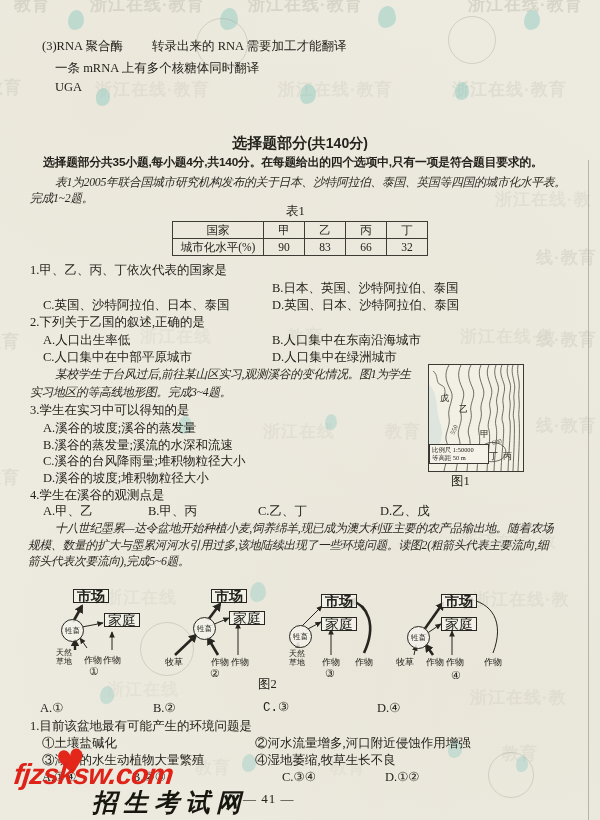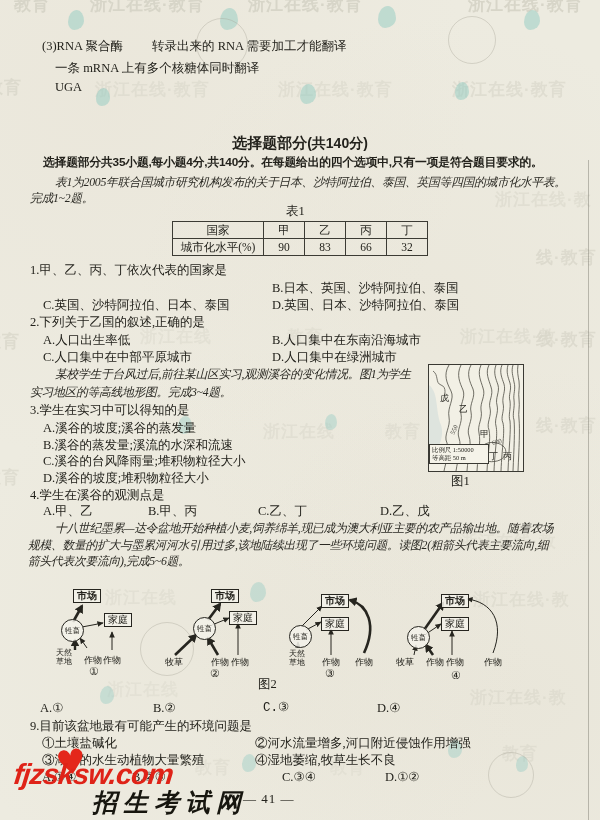--- a/index.html
+++ b/index.html
@@ -33,21 +33,21 @@
   table.t1{position:absolute;border-collapse:collapse;font-size:11.5px;font-family:"Liberation Serif",serif;}
   table.t1 td{border:1px solid #3c3b34;text-align:center;height:16px;padding:0 2px;}
   
   .map-wrap{position:absolute;left:428px;top:364px;width:94px;height:106px;border:1.2px solid #3a3933;background:#f2f0e5;}
   .maplab{position:absolute;font-size:9px;color:#2c2b25;}
   .ctext{position:absolute;font-size:6.5px;color:#44433c;}
   .legend{position:absolute;left:429px;top:444px;width:54px;border:1px solid #3a3933;background:#f5f3e9;
           font-size:6.4px;line-height:8px;padding:1px 2px;white-space:nowrap;}
   
   .nbox{position:absolute;border:1.4px solid #26251f;background:rgba(243,241,233,.88);
-        font-size:10px;line-height:12px;padding:0 3px;font-weight:bold;font-family:"Liberation Sans",sans-serif;white-space:nowrap;}
+        font-size:14px;line-height:12px;padding:0 3px;font-weight:bold;font-family:"Liberation Sans",sans-serif;white-space:nowrap;}
   .nbox.thin{border-width:1px;font-weight:normal;}
   .ncirc{position:absolute;width:21px;height:21px;border:1.2px solid #26251f;border-radius:50%;
          background:rgba(243,241,233,.88);font-size:7.5px;display:flex;align-items:center;justify-content:center;}
   .slab{position:absolute;font-size:9px;white-space:nowrap;}
   .stk{position:absolute;width:18px;font-size:8px;line-height:8.5px;word-break:break-all;text-align:center;white-space:normal;}
   .cnum{position:absolute;font-size:11px;}
   
   .redwm{position:absolute;left:14px;top:758px;font-size:29px;font-weight:bold;font-style:italic;
          font-family:"Liberation Sans",sans-serif;color:#df2318;letter-spacing:-1px;transform:skewX(-6deg);}
   .heart{position:absolute;left:56px;top:742px;font-size:34px;color:#e4271b;transform:rotate(-8deg);
@@ -278,21 +278,21 @@
   <span class="slab" style="left:484px;top:656px;">作物</span>
   <span class="cnum" style="left:451px;top:669px;">④</span>
 
   <span class="abs t" style="left:258px;top:677px;">图2</span>
 
   <span class="abs t" style="left:40px;top:701px;">A.①</span>
   <span class="abs t" style="left:153px;top:701px;">B.②</span>
   <span class="abs t" style="left:263px;top:701px;font-family:Liberation Mono, monospace;">C.③</span>
   <span class="abs t" style="left:377px;top:701px;">D.④</span>
 
-  <span class="abs t" style="left:30px;top:719px;">9.目前该盆地最有可能产生的环境问题是</span>
+  <span class="abs t" style="left:30px;top:719px;">1.目前该盆地最有可能产生的环境问题是</span>
   <span class="abs t" style="left:42px;top:736px;">①土壤盐碱化</span>
   <span class="abs t" style="left:42px;top:753px;">③湖中的水生动植物大量繁殖</span>
   <span class="abs t" style="left:255px;top:736px;">②河水流量增多,河口附近侵蚀作用增强</span>
   <span class="abs t" style="left:255px;top:753px;">④湿地萎缩,牧草生长不良</span>
   <span class="abs t" style="left:42px;top:770px;">A.①④</span>
   <span class="abs t" style="left:132px;top:770px;">B.②③</span>
   <span class="abs t" style="left:282px;top:770px;">C.③④</span>
   <span class="abs t" style="left:385px;top:770px;">D.①②</span>
 
   <span class="heart">♥</span>

